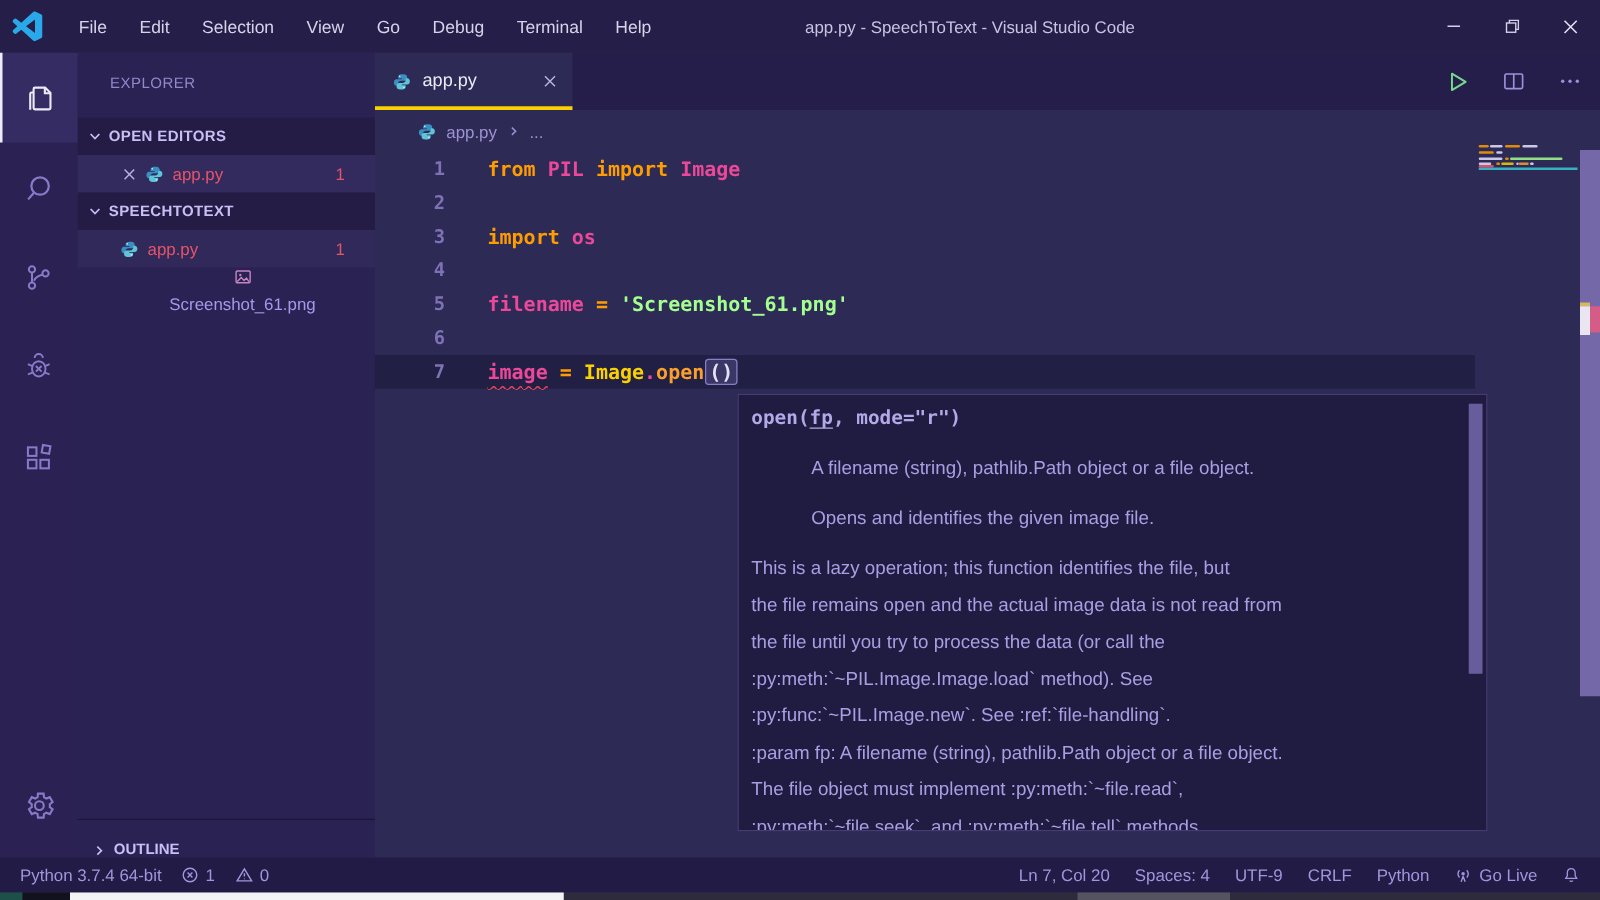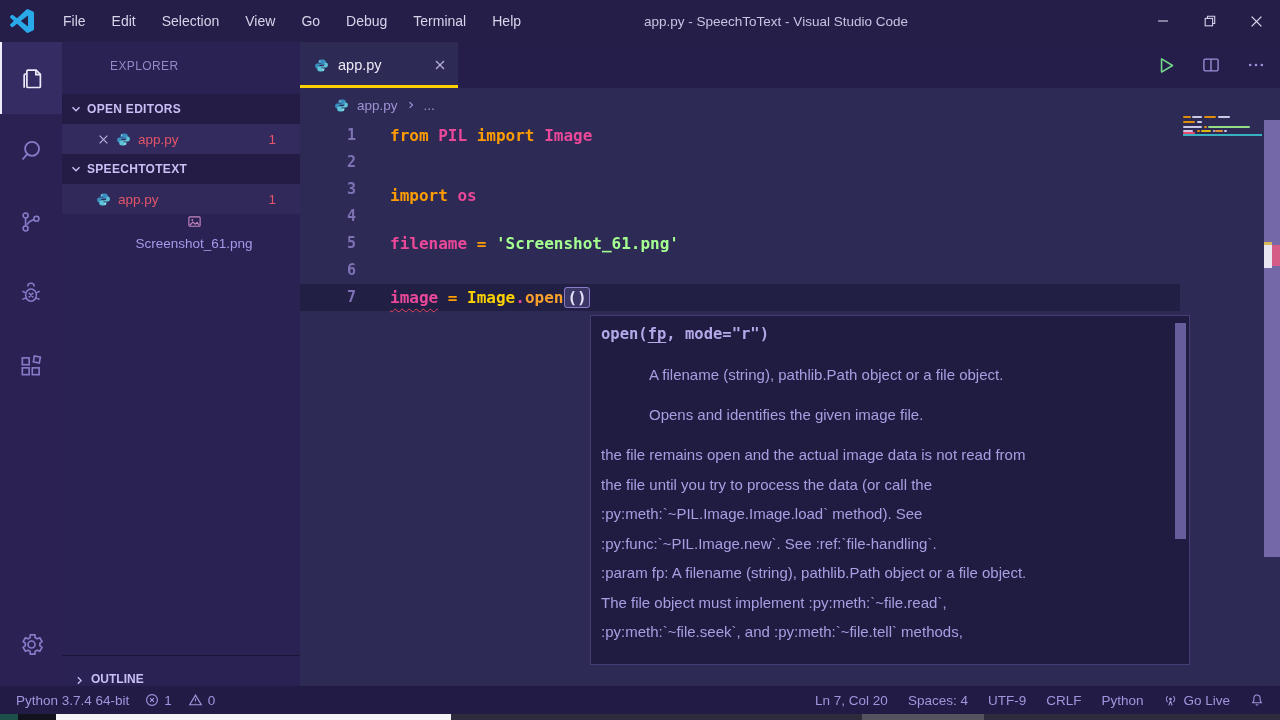--- a/index.html
+++ b/index.html
@@ -14,21 +14,21 @@
   .win-title{position:absolute;left:776px;transform:translateX(-50%);font-size:13.5px;color:#c9c3e2;white-space:nowrap;}
   .win-controls{position:absolute;right:0;top:0;height:42px;display:flex;}
   .win-btn{width:47px;height:42px;display:flex;align-items:center;justify-content:center;color:#d6d1ea;}
   
   .activitybar{position:absolute;left:0;top:42px;width:62px;bottom:34px;background:#2b2153;z-index:6;}
   .act-item{height:72px;display:flex;align-items:center;justify-content:center;}
   .act-item.active{background:#352c63;border-left:2px solid #efecff;}
   .act-bottom{position:absolute;bottom:6px;left:0;width:62px;}
   
   .sidebar{position:absolute;left:62px;top:42px;width:238px;bottom:34px;background:#2b2254;z-index:5;}
-  .explorer-label{padding:17px 0 0 48px;font-size:12px;color:#9388c8;letter-spacing:.4px;}
+  .explorer-label{padding:17px 0 0 26px;font-size:12px;color:#9388c8;letter-spacing:.4px;}
   .sb-sections{position:absolute;top:52px;left:0;right:0;}
   .section-header{height:30px;display:flex;align-items:center;gap:5px;background:#241c44;
                   font-size:12px;font-weight:bold;color:#c9bef5;padding-left:8px;letter-spacing:.3px;}
   .row{height:30px;display:flex;align-items:center;gap:7px;font-size:13.5px;color:#a599e9;}
   .row.sel{background:#332b5e;}
   .row.hov{background:#30295a;}
   .err-file{color:#e5556a;}
   .badge{margin-left:auto;margin-right:24px;color:#e5556a;font-size:13.5px;}
   .outline-bar{position:absolute;bottom:0;left:0;right:0;height:30px;display:flex;align-items:flex-end;gap:6px;
                padding-left:12px;font-size:12px;font-weight:bold;color:#c9bef5;border-top:1px solid rgba(0,0,0,.35);}
@@ -298,21 +298,21 @@
           <div class="gutter-num" style="top: 27px;">2</div>
           <div class="gutter-num" style="top: 54px;">3</div>
           <div class="gutter-num" style="top: 81px;">4</div>
           <div class="gutter-num" style="top: 108px;">5</div>
           <div class="gutter-num" style="top: 135px;">6</div>
           <div class="gutter-num" style="top: 162px;">7</div>
         </div>
       <div id="codelines">
           <div class="code-line" style="top: 0px;"><span class="tok-kw">from</span><span class="tok-pl"> PIL </span><span class="tok-kw">import</span><span class="tok-pl"> Image</span></div>
           <div class="code-line" style="top: 27px;"></div>
-          <div class="code-line" style="top: 60px;"><span class="tok-kw">import</span><span class="tok-pl"> os</span></div>
+          <div class="code-line" style="top: 54px;"><span class="tok-kw">import</span><span class="tok-pl"> os</span></div>
           <div class="code-line" style="top: 81px;"></div>
           <div class="code-line" style="top: 108px;"><span class="tok-pl">filename </span><span class="tok-kw">= </span><span class="tok-str">'Screenshot_61.png'</span></div>
           <div class="code-line" style="top: 135px;"></div>
           <div class="code-line" style="top: 162px;"><span class="tok-pl tok-err">image</span><span class="tok-pl"> </span><span class="tok-kw">= </span><span class="tok-cls">Image</span><span class="tok-pl">.</span><span class="tok-fn">open</span><span class="tok-pl tok-brk">()</span></div>
         </div>
     </div>
 
     <div id="minimap">
         <div class="mm-seg" style="left: 0px; top: 0px; width: 7.7px; background: rgb(255, 157, 0); opacity: 0.85;"></div>
         <div class="mm-seg" style="left: 9.2px; top: 0px; width: 10px; background: rgb(232, 228, 255); opacity: 0.85;"></div>
@@ -336,20 +336,21 @@
     <div class="mk-yellow"></div>
     <div class="mk-white"></div>
     <div class="mk-pink"></div>
   </div>
 
   <div class="hover">
     <div id="hover-body">
         <div class="hv-sig">open(<u>fp</u>, mode="r")</div>
         <div class="hv-p">A filename (string), pathlib.Path object or a file object.</div>
         <div class="hv-p">Opens and identifies the given image file.</div>
+        <div class="hv-l">This is a lazy operation; this function identifies the file, but</div>
         <div class="hv-l">the file remains open and the actual image data is not read from</div>
         <div class="hv-l">the file until you try to process the data (or call the</div>
         <div class="hv-l">:py:meth:`~PIL.Image.Image.load` method).  See</div>
         <div class="hv-l">:py:func:`~PIL.Image.new`. See :ref:`file-handling`.</div>
         <div class="hv-l">:param fp: A filename (string), pathlib.Path object or a file object.</div>
         <div class="hv-l">The file object must implement :py:meth:`~file.read`,</div>
         <div class="hv-l">:py:meth:`~file.seek`, and :py:meth:`~file.tell` methods,</div>
       </div>
     <div class="hover-thumb"></div>
   </div>

